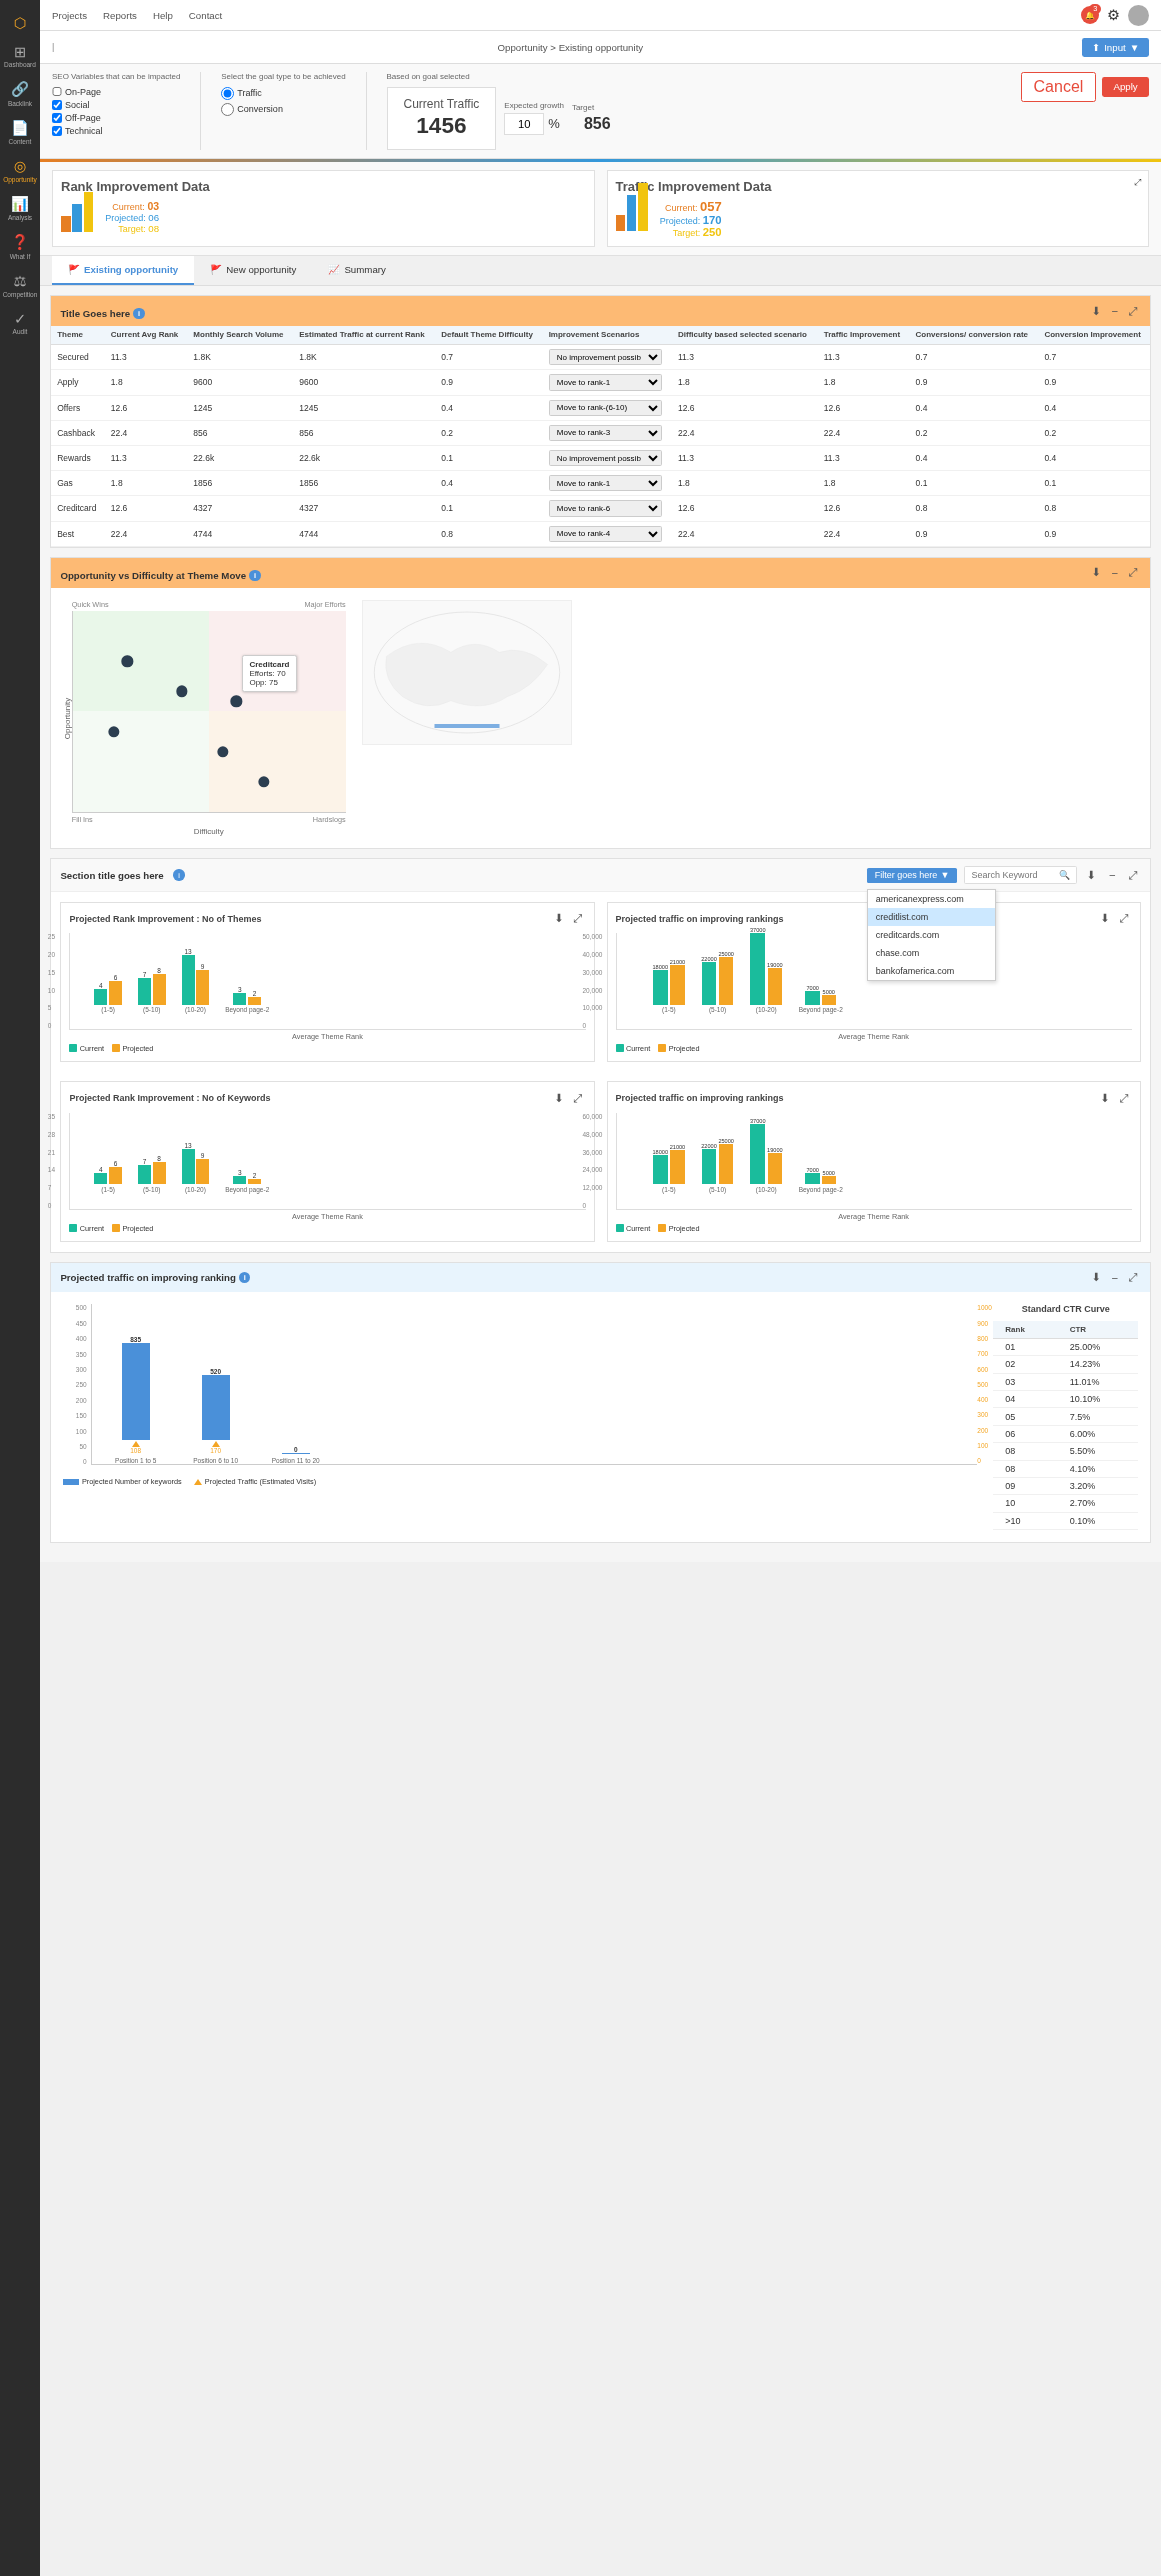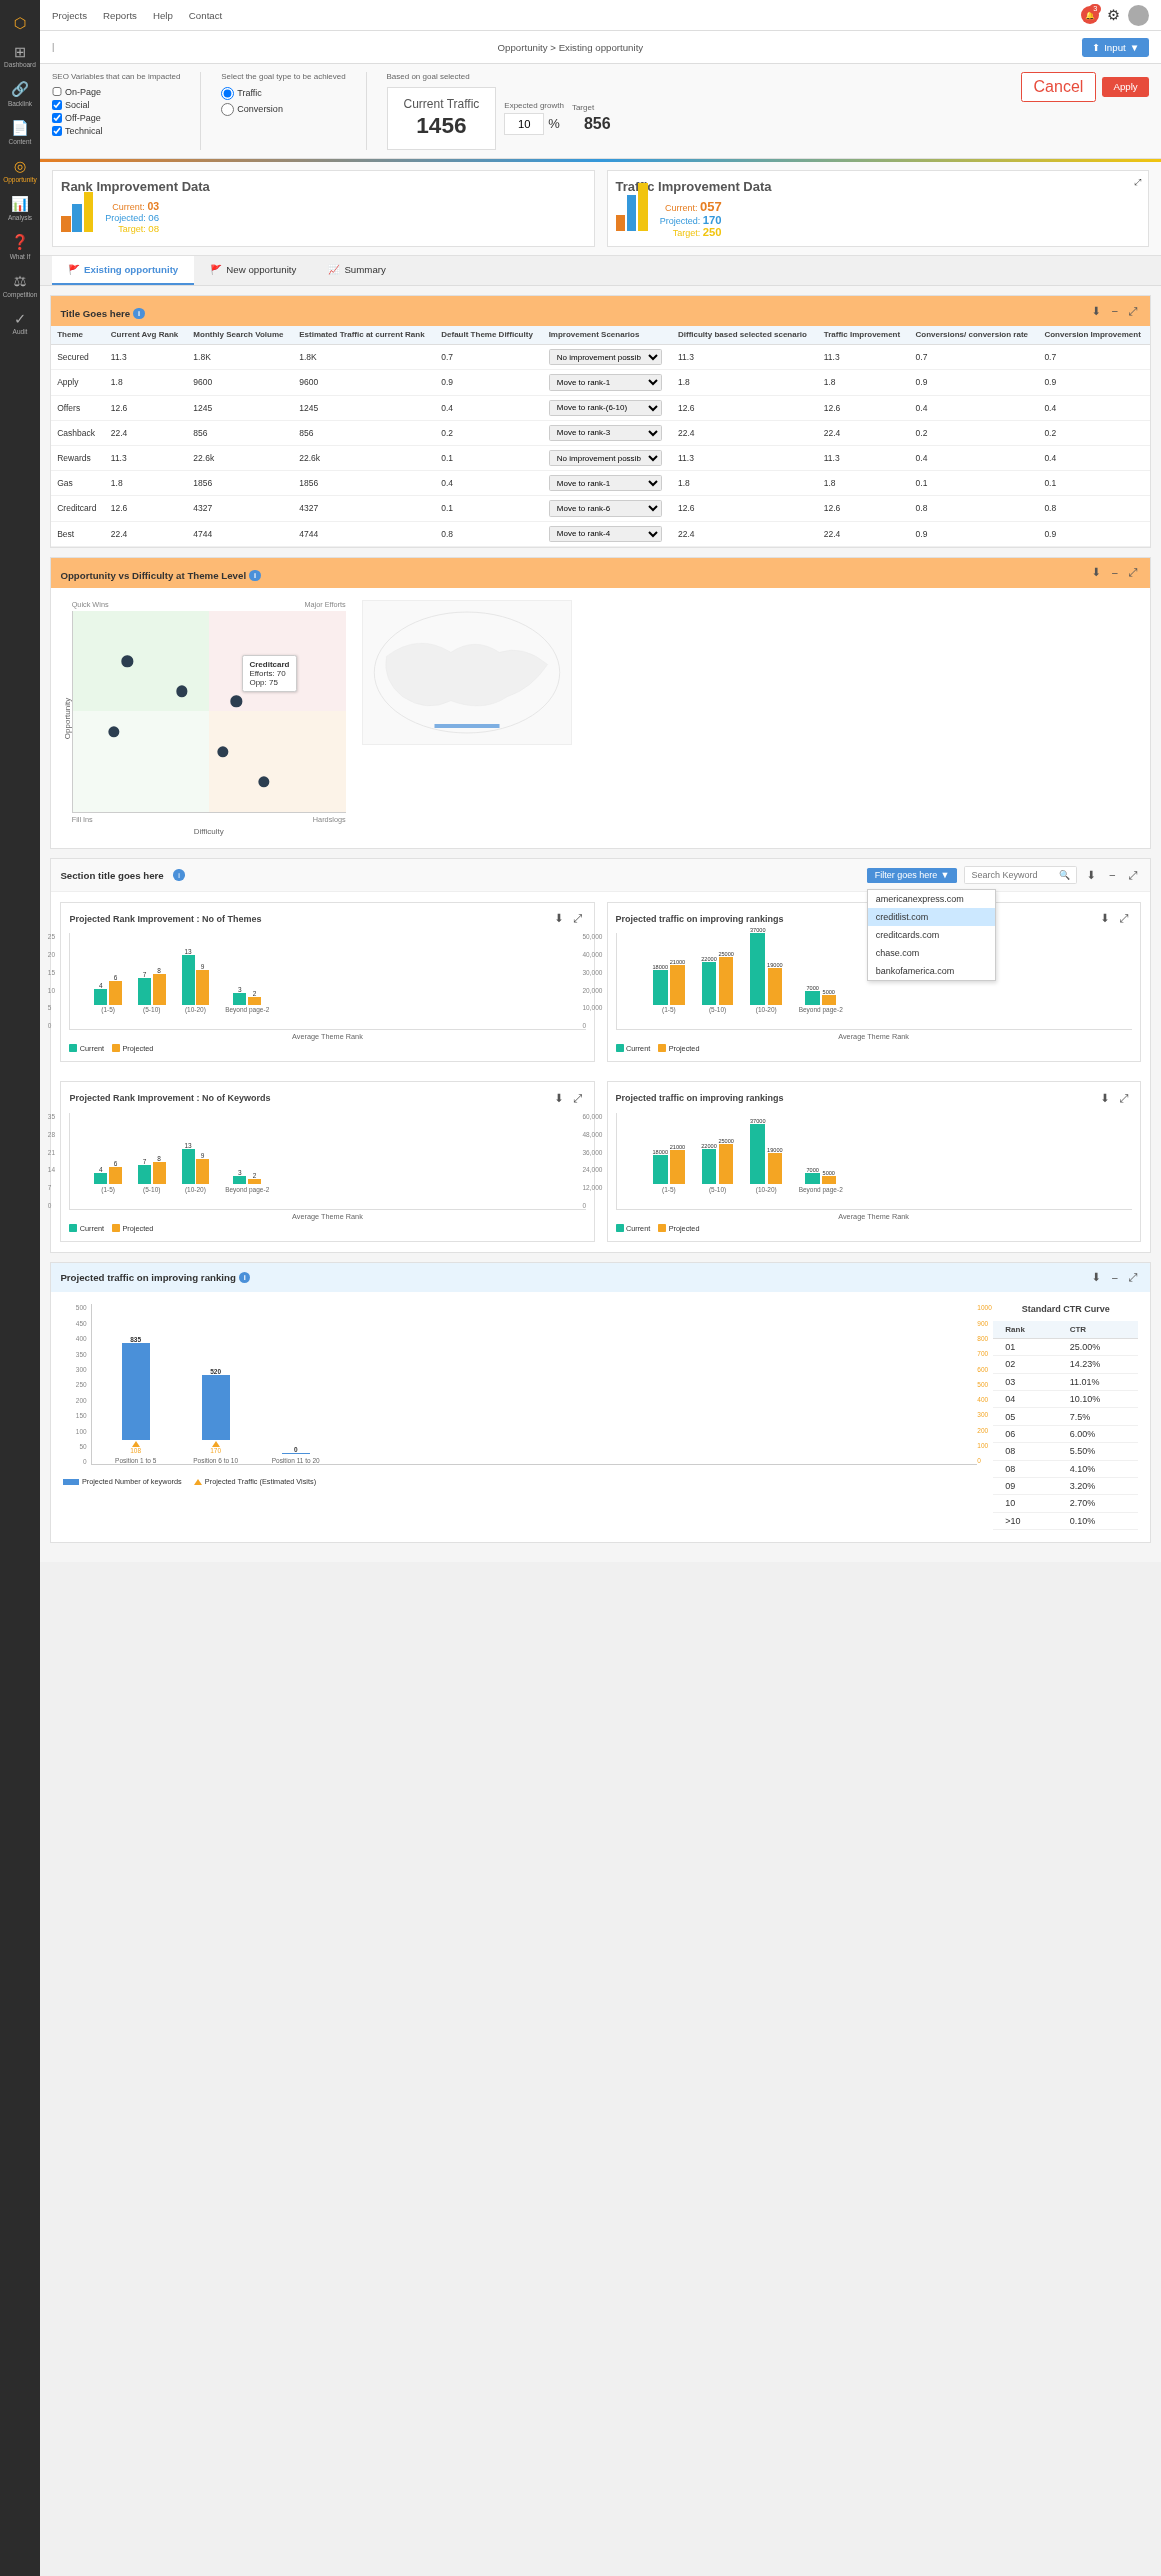--- a/index.html
+++ b/index.html
@@ -512,21 +512,21 @@
     <td>0.9</td>
   </tr>
               </tbody>
           </table>
         </div>
       </div>
 
       <div class="section-card">
         <div class="section-header">
           <div style="display:flex;align-items:center;">
-            <span>Opportunity vs Difficulty at Theme Level</span>
+            <span>Opportunity vs Difficulty at Theme Move</span>
             <span class="info-icon">i</span>
           </div>
           <div class="section-actions">
             <button class="icon-btn">⬇</button>
             <button class="icon-btn">−</button>
             <button class="icon-btn">⤢</button>
           </div>
         </div>
         <div style="padding:12px;display:flex;gap:16px;">
 

